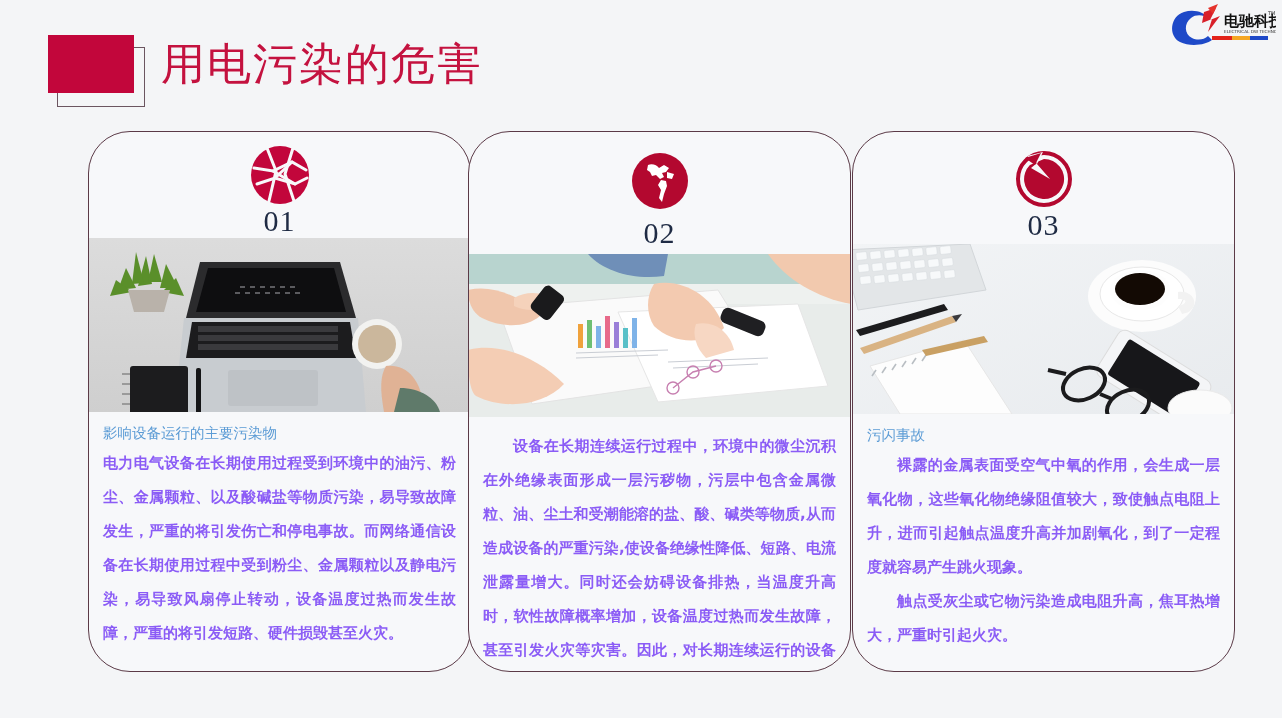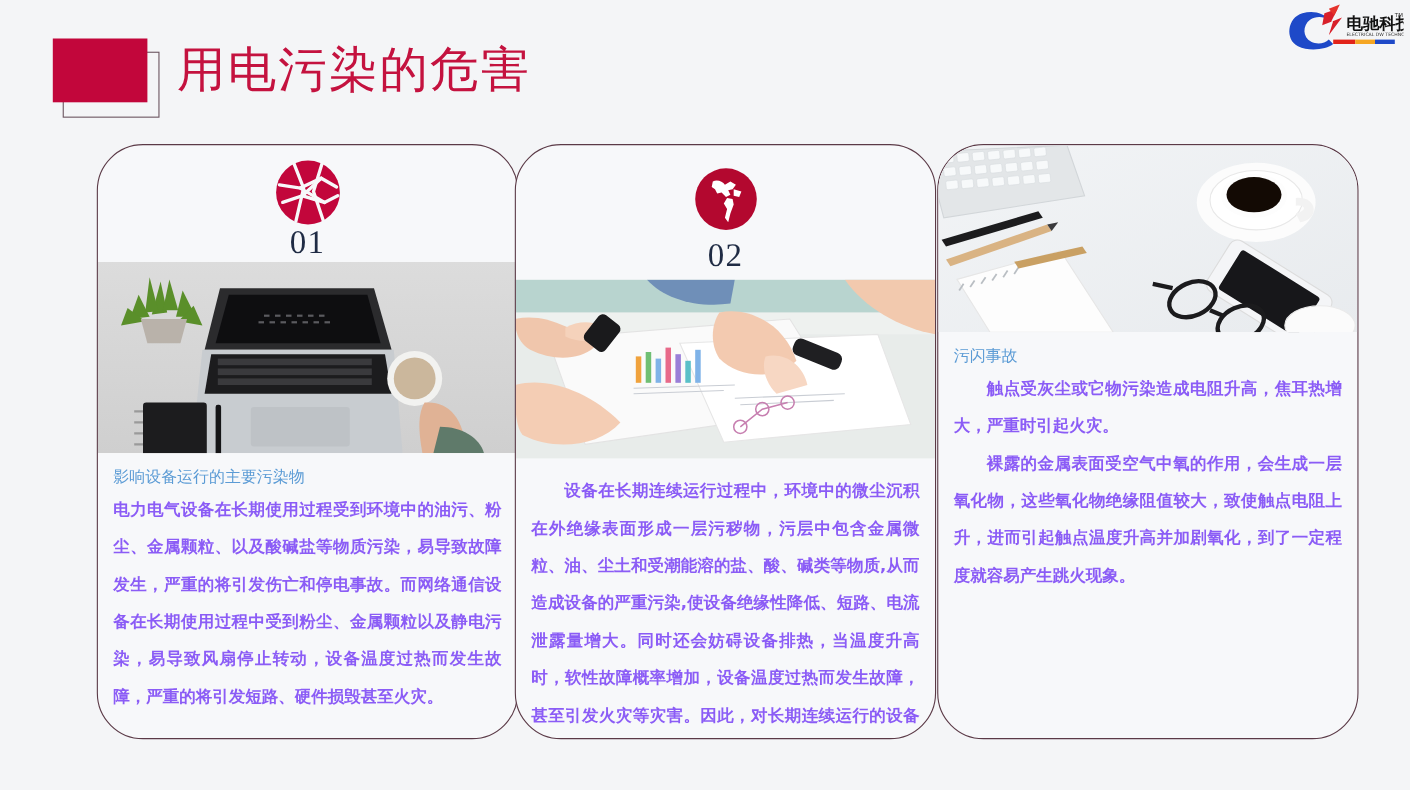--- a/index.html
+++ b/index.html
@@ -248,20 +248,31 @@
       <path d="M120 0 L200 0 L196 22 C166 26 136 18 120 0 Z" fill="#6f8fb8"></path>
     </svg>
   </div>
 
   <div class="card-body">
     <p class="card-text indent">设备在长期连续运行过程中，环境中的微尘沉积在外绝缘表面形成一层污秽物，污层中包含金属微粒、油、尘土和受潮能溶的盐、酸、碱类等物质,从而造成设备的严重污染,使设备绝缘性降低、短路、电流泄露量增大。同时还会妨碍设备排热，当温度升高时，软性故障概率增加，设备温度过热而发生故障，甚至引发火灾等灾害。因此，对长期连续运行的设备定期带电清洗维护有利于设备安全可靠的正常运转。</p>
   </div>
 </div>
 
 <div class="card" id="card-3">
+  <div class="card-head">
+    <div class="icon-wrap">
+      <svg width="62" height="62" viewBox="0 0 62 62" xmlns="http://www.w3.org/2000/svg">
+        <circle cx="31" cy="33" r="26" fill="none" stroke="#b3082f" stroke-width="4"></circle>
+        <path d="M31 33 m0 -20 a20 20 0 1 1 -14.1 5.9 Z" fill="#b3082f"></path>
+        <path d="M14 10 L30 6 L24 18 L37 33 L18 22 L24 17 Z" fill="#f7f8fa"></path>
+        <path d="M12 12 L28 7 L22 19 Z" fill="#b3082f"></path>
+      </svg>
+    </div>
+    <div class="card-num">03</div>
+  </div>
 
   <div class="photo">
     <svg viewBox="0 0 383 170" preserveAspectRatio="xMidYMid slice" xmlns="http://www.w3.org/2000/svg">
       <defs>
         <linearGradient id="wd" x1="0" y1="0" x2="1" y2="1">
           <stop offset="0%" stop-color="#f2f4f6"></stop>
             <stop offset="100%" stop-color="#e8ebee"></stop>
         </linearGradient>
       </defs>
       <rect width="383" height="170" fill="url(#wd)"></rect>
@@ -324,16 +335,16 @@
         <path d="M248 150 L260 155"></path>
         <path d="M214 130 L196 126"></path>
       </g>
 
       <ellipse cx="348" cy="164" rx="32" ry="18" fill="#fbfbfb" stroke="#eaeaea"></ellipse>
     </svg>
   </div>
 
   <div class="card-body">
     <div class="card-title">污闪事故</div>
+    <p class="card-text indent">裸露的金属表面受空气中氧的作用，会生成一层氧化物，这些氧化物绝缘阻值较大，致使触点电阻上升，进而引起触点温度升高并加剧氧化，到了一定程度就容易产生跳火现象。</p>
     <p class="card-text indent">触点受灰尘或它物污染造成电阻升高，焦耳热增大，严重时引起火灾。</p>
-    <p class="card-text indent">裸露的金属表面受空气中氧的作用，会生成一层氧化物，这些氧化物绝缘阻值较大，致使触点电阻上升，进而引起触点温度升高并加剧氧化，到了一定程度就容易产生跳火现象。</p>
   </div>
 </div>
 
 </body></html>

